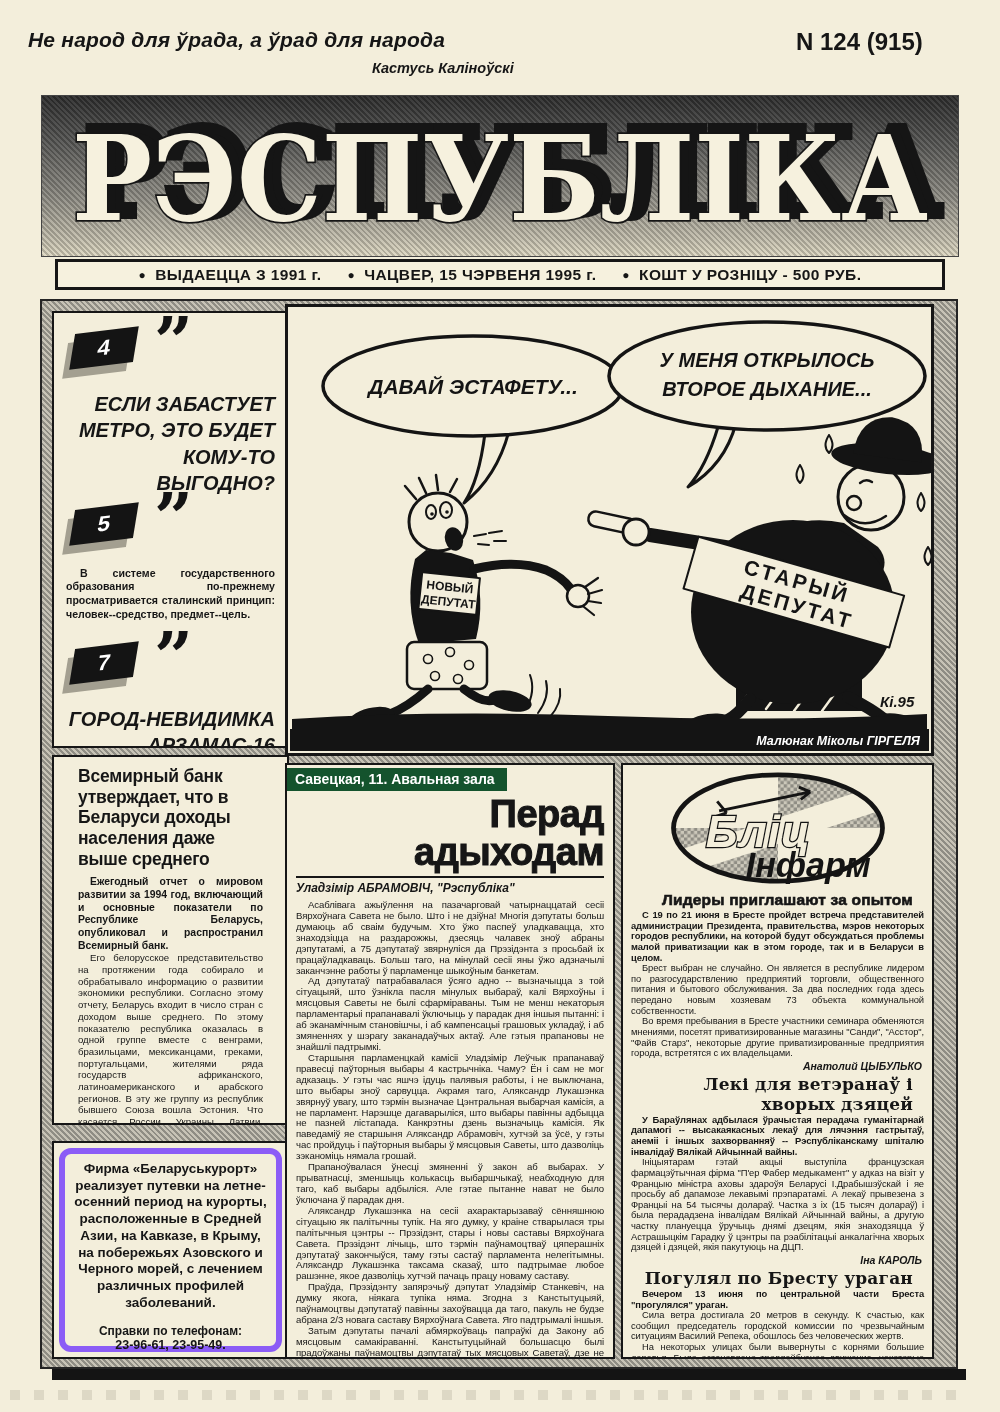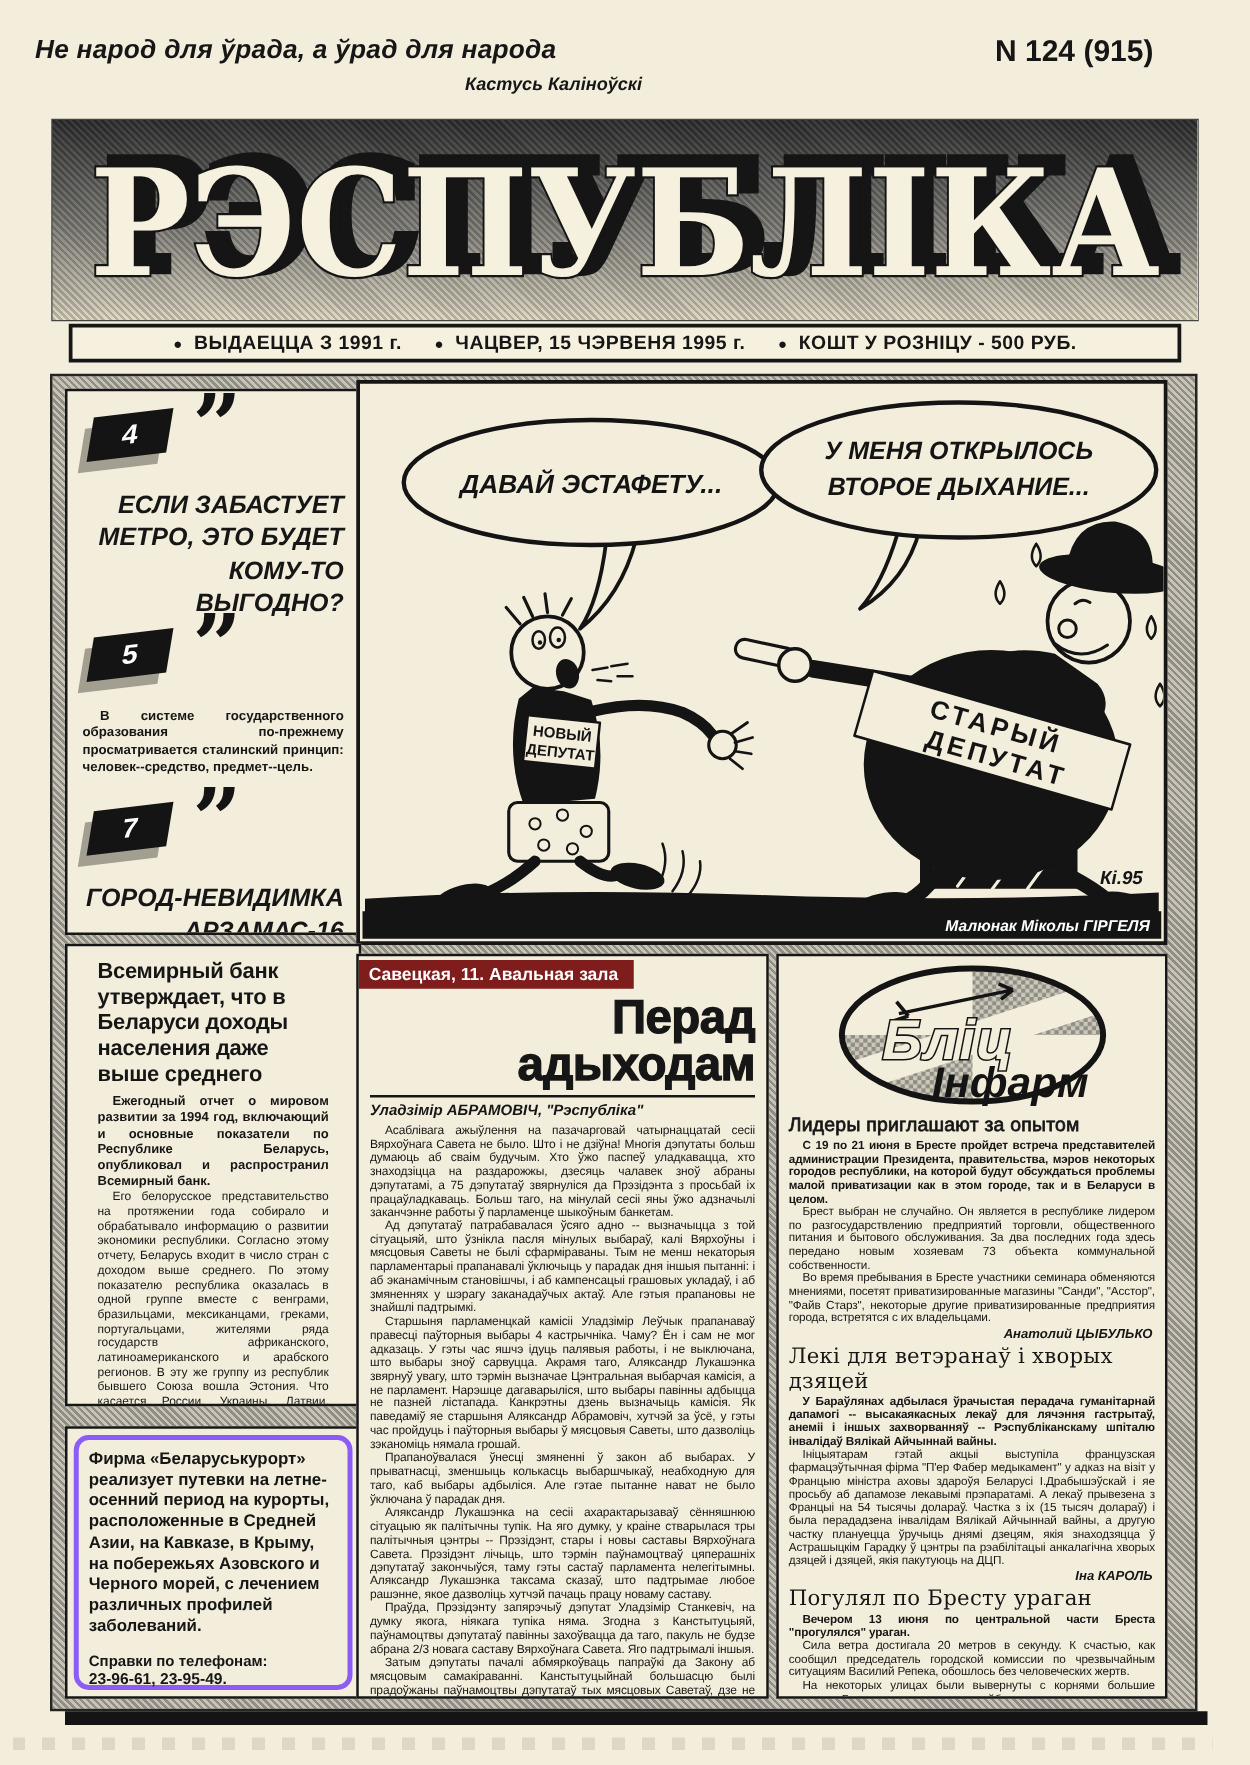--- a/index.html
+++ b/index.html
@@ -43,37 +43,37 @@
   .teaser-small{font-weight:bold;font-size:10.6px;line-height:1.3;text-align:justify;text-indent:14px;margin:12px 0 20px;}
   
   .cartoon{left:243px;top:3px;width:649px;height:452px;border-width:3px;}
   
   .wb{left:10px;top:454px;width:237px;height:370px;padding:9px 24px;}
   .wb h2{margin:0 0 7px;font-size:17.5px;line-height:1.18;font-weight:bold;letter-spacing:-.2px;}
   .lead{font-weight:bold;font-size:10.4px;line-height:1.22;text-align:justify;text-indent:12px;margin:0;}
   .bodytxt{font-size:9.6px;line-height:1.22;text-align:justify;text-indent:12px;margin:0;}
   
   .ad{left:10px;top:840px;width:237px;height:218px;padding:5px;}
-  .ad-inner{border:4px solid #8b5cf6;border-radius:12px;height:100%;box-sizing:border-box;
-    padding:7px 8px;text-align:left;}
+  .ad-inner{border:6px solid #8b5cf6;border-radius:12px;height:100%;box-sizing:border-box;
+    padding:7px 8px;text-align:center;}
   .ad-title,.ad-body{font-weight:bold;font-size:13.5px;line-height:1.24;margin:0;}
   .ad-phones-label{font-size:12px;font-weight:bold;margin-top:12px;}
   .ad-phones{font-size:12.5px;font-weight:bold;}
   
   .mid{left:243px;top:462px;width:330px;height:596px;padding:0 9px 6px 9px;}
-  .kicker{display:inline-block;background:#7f1d1d;color:#fff;font-weight:bold;font-size:14px;
+  .kicker{display:inline-block;background:#14532d;color:#fff;font-weight:bold;font-size:14px;
     padding:3px 12px 4px 8px;margin:3px 0 2px -9px;}
   .mid h1{margin:2px 0 5px;font-size:38px;line-height:1.0;font-weight:bold;text-align:right;
     letter-spacing:-.5px;-webkit-text-stroke:1px #161616;}
   .byline{border-top:2px solid #161616;padding:3px 0 5px;font-weight:bold;font-style:italic;font-size:12px;}
   .mid p{font-size:9.6px;line-height:1.14;text-align:justify;text-indent:12px;margin:0;letter-spacing:-.1px;}
   
   .blitz{left:579px;top:462px;width:313px;height:596px;padding:4px 8px;}
   .logo-wrap{text-align:center;margin:2px 0 0;}
-  .blitz h3{margin:2px 0 1px;font-size:15.5px;font-weight:normal;text-align:left;letter-spacing:.2px;
+  .blitz h3{margin:2px 11px 1px;font-size:15.5px;font-weight:bold;text-align:right;letter-spacing:.2px;
     -webkit-text-stroke:.6px #161616;}
   .blitz h3.disp{font-family:"DejaVu Serif",serif;font-size:17px;-webkit-text-stroke:0;}
   .blitz p{font-size:9.4px;line-height:1.13;text-align:justify;text-indent:11px;margin:0;letter-spacing:-.1px;}
   .blitz p.blead{font-weight:bold;}
   .sig{text-align:right;font-weight:bold;font-style:italic;font-size:10.5px;margin:1px 2px 2px 0;}
   
   .ghost{left:10px;top:1390px;width:960px;height:10px;opacity:.16;filter:blur(.6px);
     background:repeating-linear-gradient(90deg,#6e6a58 0 10px,transparent 10px 24px);}
 </style>
 </head>

